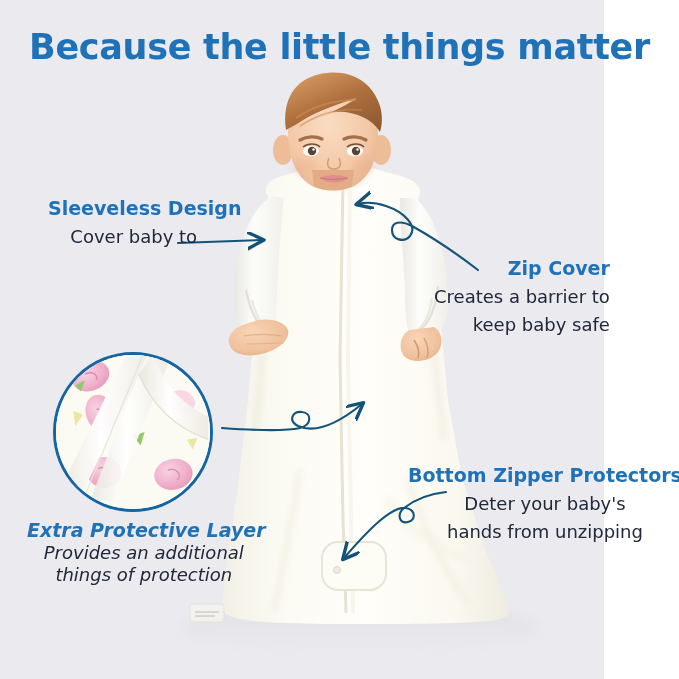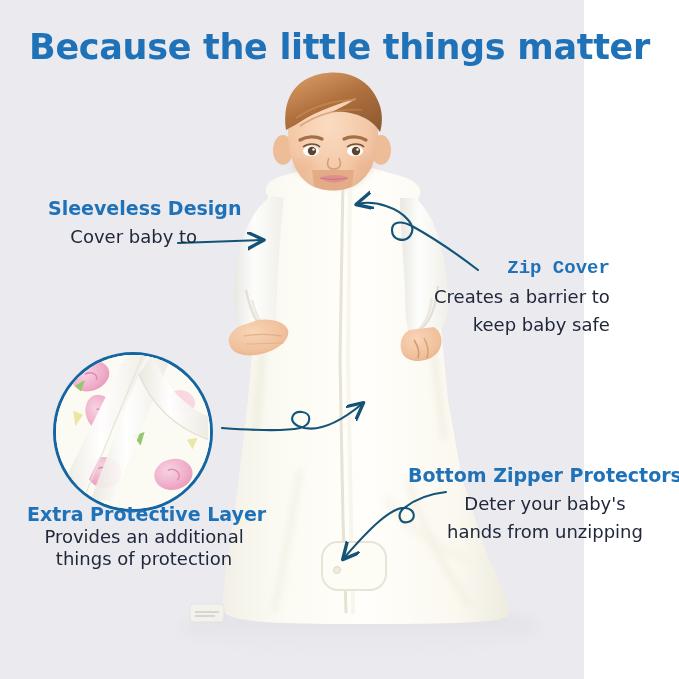--- a/index.html
+++ b/index.html
@@ -10,20 +10,21 @@
     width: 679px;
     height: 679px;
     overflow: hidden;
     font-family: "DejaVu Sans", sans-serif;
   }
   #infographic {
     position: relative;
     width: 584px;
     height: 679px;
     background: #eaeaef;
+    padding-left: 20px;
   }
 
   
   .title {
     position: absolute;
     left: 0;
     top: 27px;
     width: 679px;
     text-align: center;
     font-family: "DejaVu Sans", sans-serif;
@@ -60,27 +61,27 @@
     font-weight: 400;
     color: #20283a;
     line-height: 1.25;
     white-space: nowrap;
   }
 
   #ann-sleeveless { left: 48px; top: 198px; text-align: left; }
   #ann-sleeveless .ann-body { margin-top: 6px; text-align: center; margin-left: -22px;}
 
   #ann-zipcover { left: 434px; top: 258px; text-align: left; }
-  #ann-zipcover .ann-head { margin-left: 24px; font-family: Liberation Mono, monospace; }
+  #ann-zipcover .ann-head { margin-left: 24px; }
   #ann-zipcover .ann-body { margin-top: 6px; text-align: right; }
 
   #ann-bottomzip { left: 408px; top: 465px; text-align: left; }
   #ann-bottomzip .ann-body { margin-top: 6px; text-align: center; }
 
-  #ann-extralayer { left: 22px; top: 504px; text-align: left; }
+  #ann-extralayer { left: 22px; top: 520px; text-align: left; font-style: italic; }
   #ann-extralayer .ann-head { margin-left: 5px; }
   #ann-extralayer .ann-body { text-align: center; }
 
   
   .arrows {
     position: absolute;
     left: 0; top: 0;
     width: 679px; height: 679px;
     pointer-events: none;
   }

